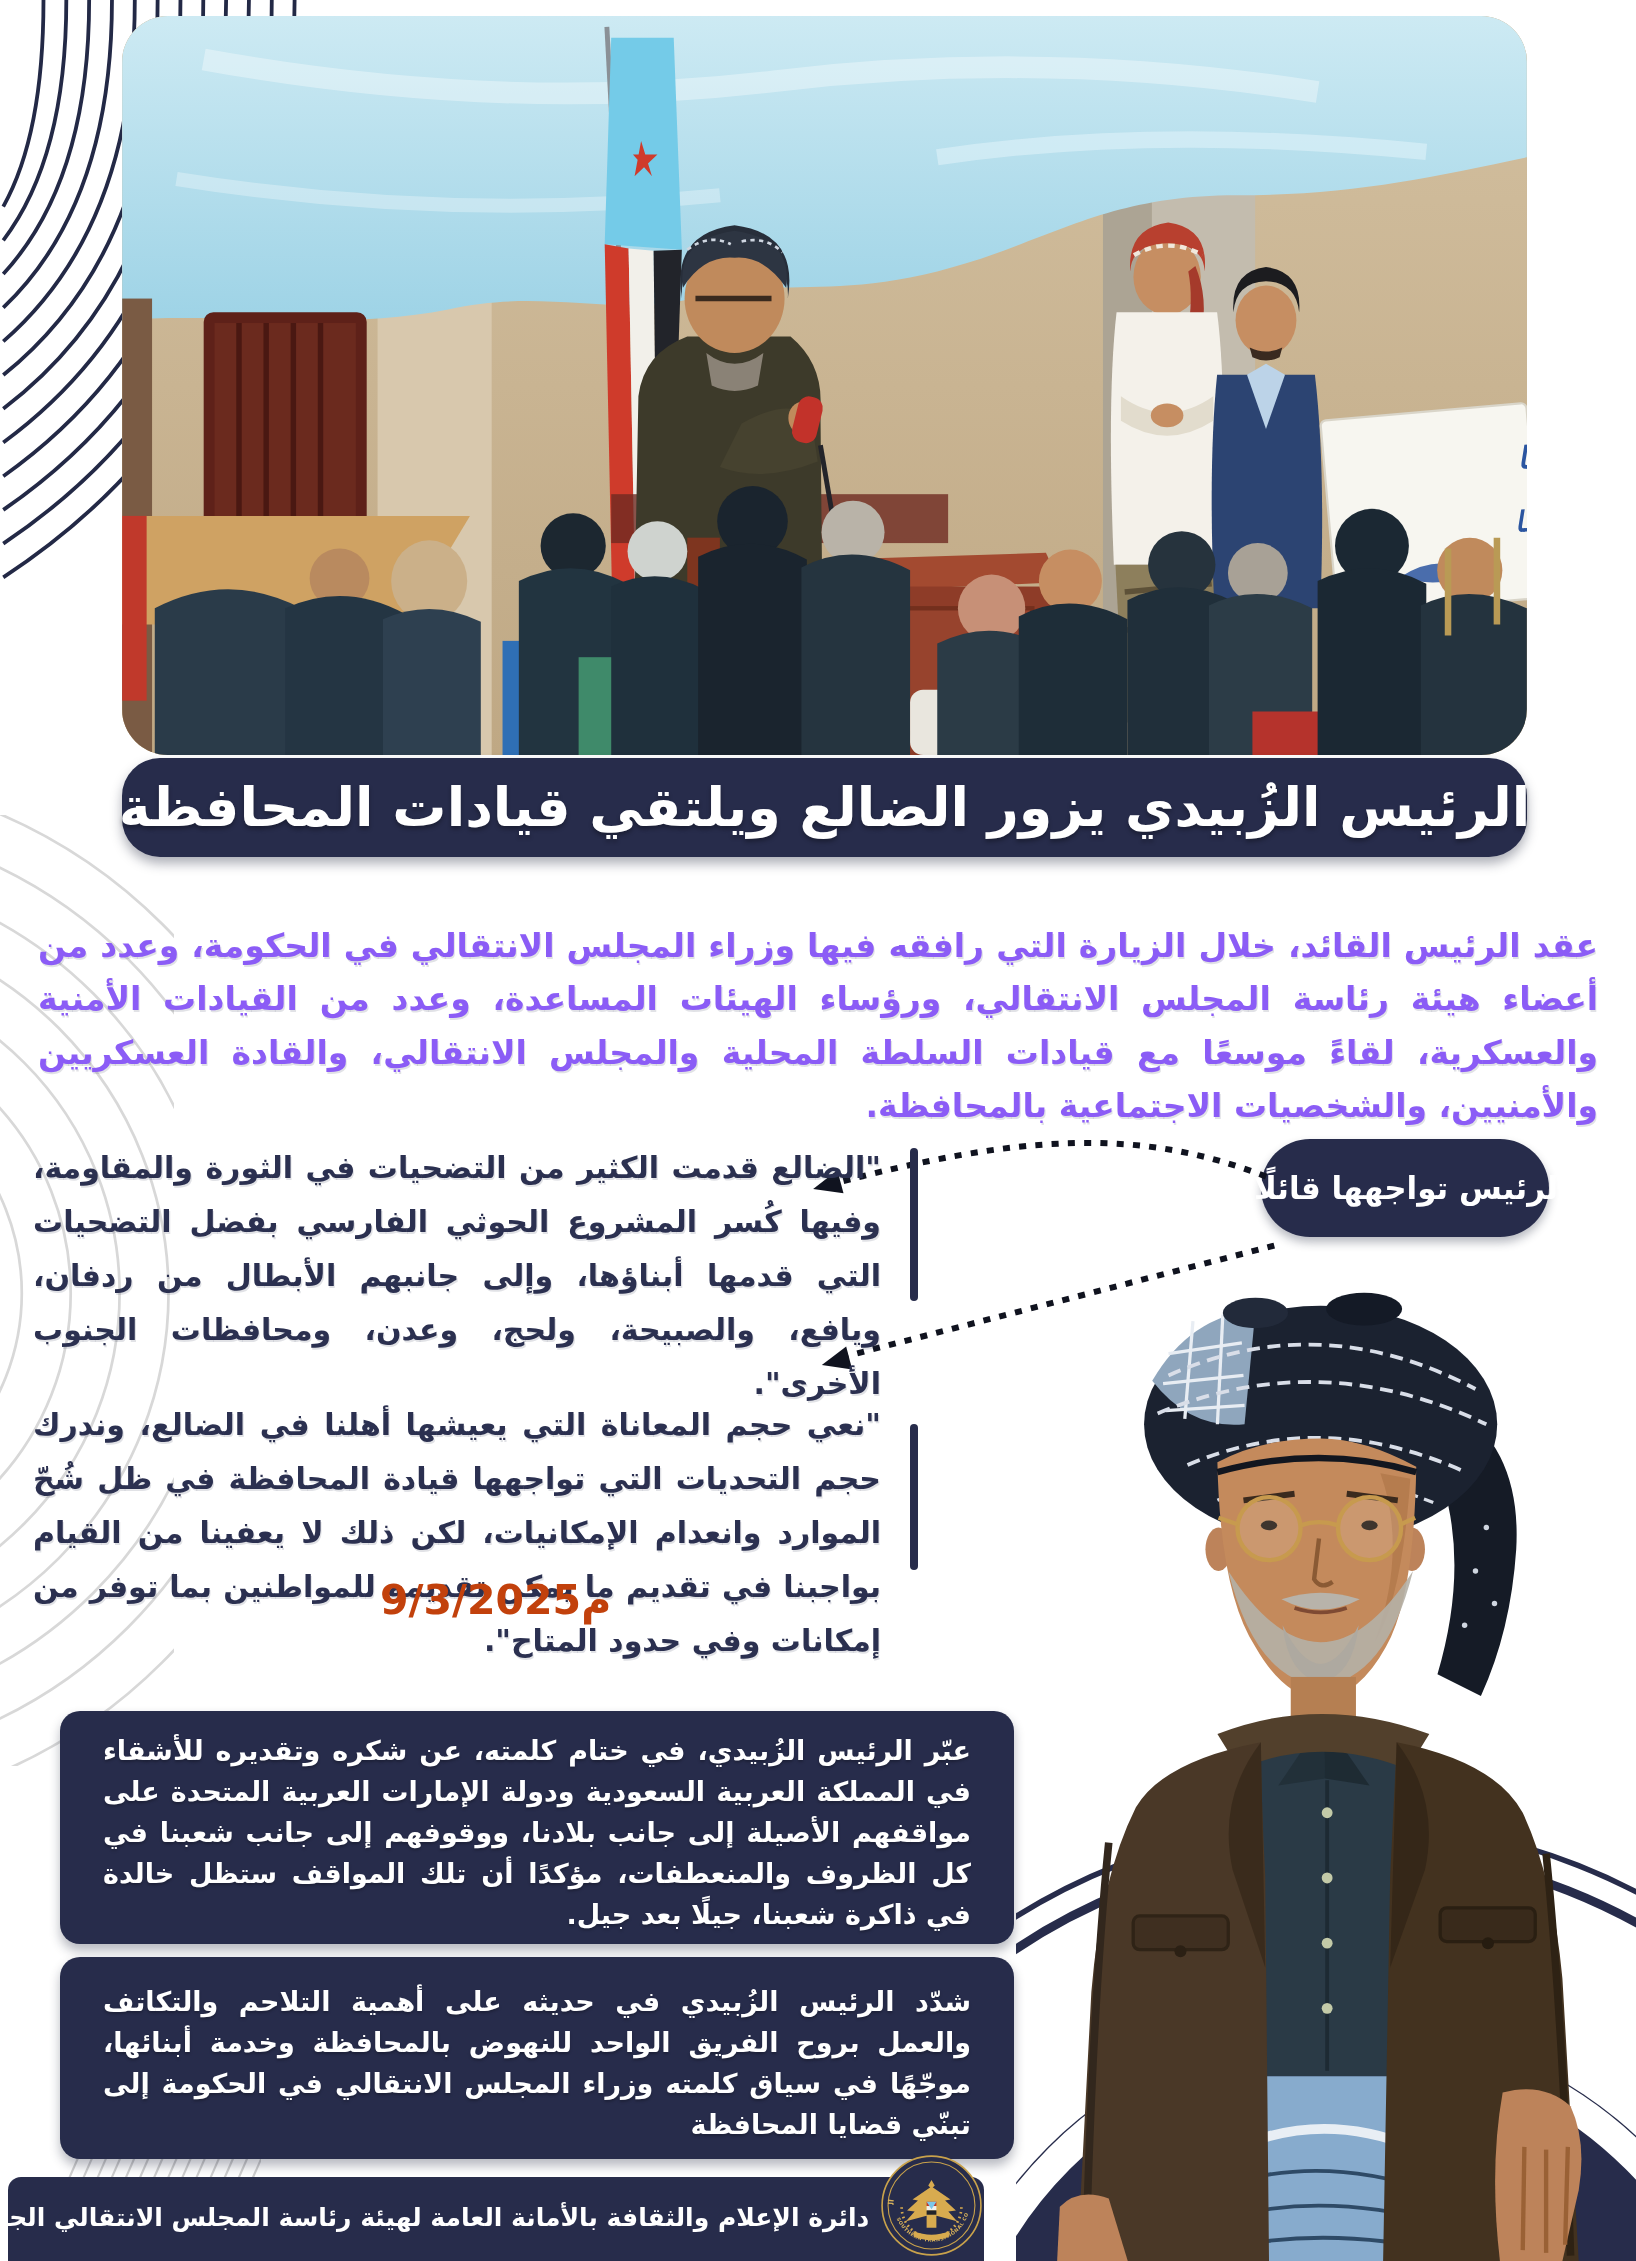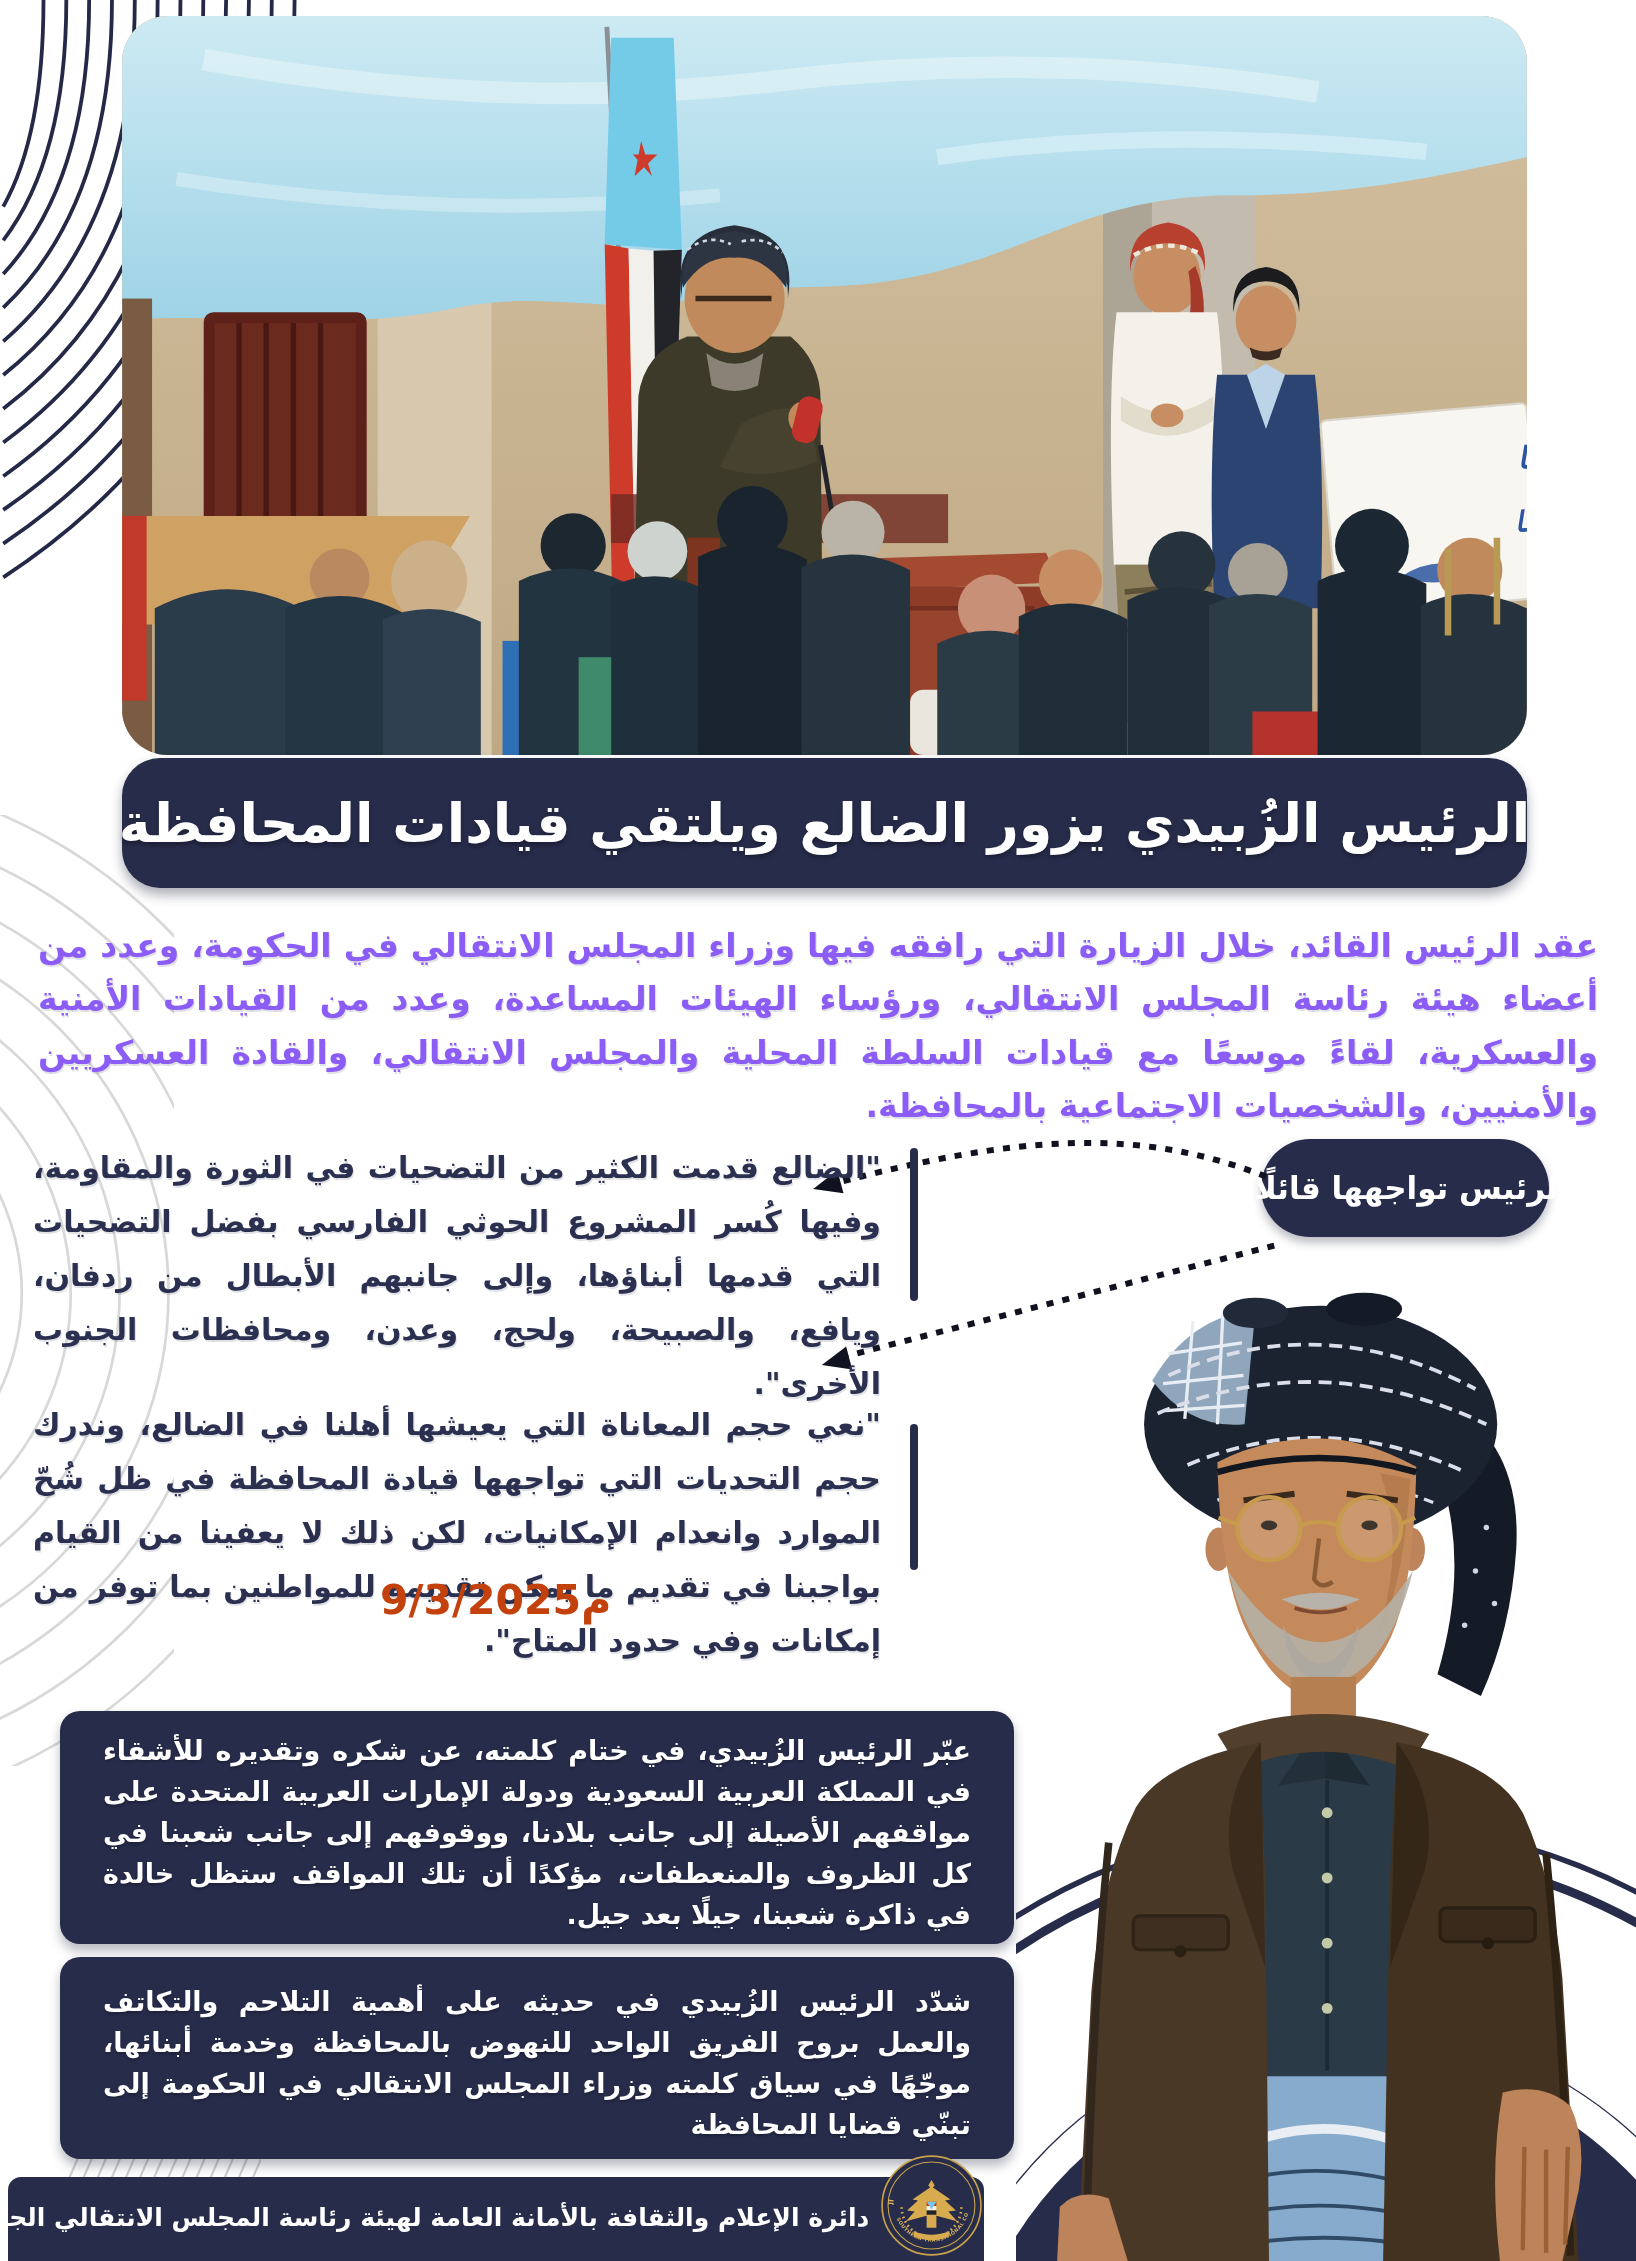--- a/index.html
+++ b/index.html
@@ -4,21 +4,21 @@
 <style>
   html,body{margin:0;padding:0;background:#ffffff;}
   .page{position:relative;width:1636px;height:2261px;background:#ffffff;overflow:hidden;
         font-family:"DejaVu Sans",sans-serif;}
   svg{display:block;}
   .abs{position:absolute;}
   
   .photo{position:absolute;left:122px;top:16.3px;width:1405px;height:739px;border-radius:46px;
          overflow:hidden;background:#c9b493;}
   
-  .banner{position:absolute;left:122px;top:758px;width:1405px;height:130px;background:#272c4b;
+  .banner{position:absolute;left:122px;top:758px;width:1405px;height:99px;background:#272c4b;
           border-radius:38px;box-shadow:0 6.5px 12px rgba(20,25,50,.35);display:flex;
           align-items:center;justify-content:center;}
   .banner span{color:#ffffff;font-size:54px;font-weight:bold;direction:rtl;white-space:nowrap;
           text-shadow:0 2.7px 4.3px rgba(0,0,0,.30);}
   
   .intro{position:absolute;left:38px;top:919px;width:1560px;margin:0;direction:rtl;
          text-align:justify;color:#8b5cf6;font-size:33px;font-weight:bold;line-height:1.62;
          text-shadow:1.1px 1.6px 0 rgba(43,48,80,0.14);}
   
   .pill{position:absolute;left:1261px;top:1139px;width:288px;height:98px;background:#272c4b;

